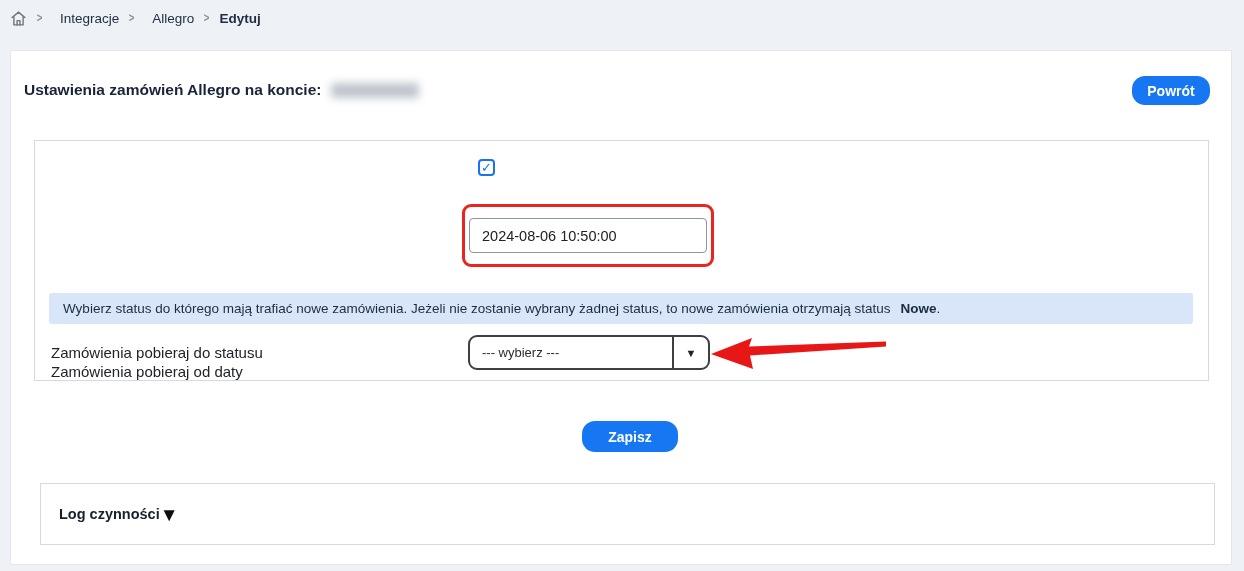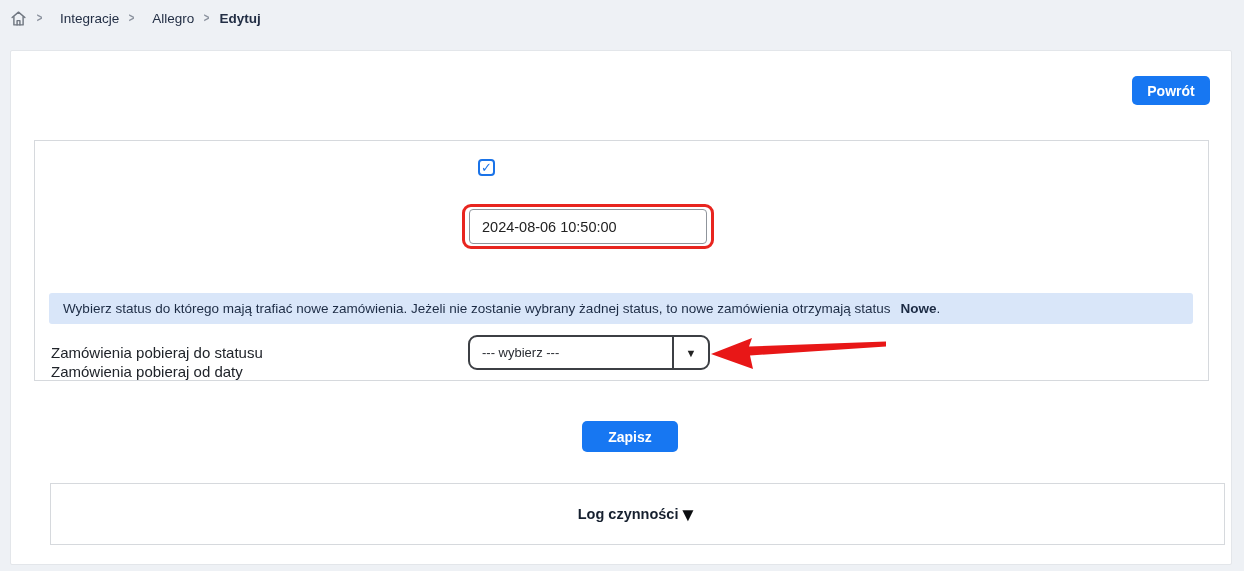--- a/index.html
+++ b/index.html
@@ -35,21 +35,21 @@
   .card-title {
     position:absolute; left:24px; top:81px;
     font-size:15.5px; font-weight:700; color:#19243a;
     display:flex; align-items:center; gap:10px;
   }
   .redacted {
     display:inline-block; width:88px; height:15px; border-radius:3px;
     background:#aab1ba; filter:blur(4px); opacity:.75;
   }
   .btn {
-    background:#1777f2; color:#ffffff; border:none; border-radius:5px;
+    background:#1777f2; color:#ffffff; border:none; border-radius:13px;
     font-family:inherit; font-size:14px; font-weight:700;
     cursor:pointer; display:flex; align-items:center; justify-content:center;
   }
   .btn-back { position:absolute; left:1132px; top:76px; width:78px; height:29px; }
   .btn-save { position:absolute; left:582px; top:421px; width:96px; height:31px; }
 
   
   .settings-box {
     position:absolute; left:34px; top:140px; width:1175px; height:241px;
     border:1px solid #d6d9dd; background:#fff;
@@ -61,21 +61,21 @@
 
   .checkbox {
     position:absolute; left:443px; top:18px; width:17px; height:17px;
     border:2px solid #1a73e8; border-radius:4px; background:#fff;
     display:flex; align-items:center; justify-content:center;
     cursor:pointer;
   }
   .checkbox .tick { color:#1a73e8; font-size:13px; font-weight:700; line-height:1; margin-top:-1px; }
 
   .red-ring {
-    position:absolute; left:427px; top:63px; width:252px; height:45px;
+    position:absolute; left:427px; top:63px; width:252px; height:63px;
     border:3px solid #e8251f; border-radius:9px;
     display:flex; align-items:center; justify-content:center;
     pointer-events:none;
   }
   .date-input {
     width:238px; height:35px;
     border:1px solid #8f959c; border-radius:4px;
     font-family:inherit; font-size:14.5px; color:#222;
     padding:0 12px; background:#fff; pointer-events:auto;
   }
@@ -101,23 +101,23 @@
   .select-arrow-box {
     width:36px; border-left:2px solid #3c3f44;
     display:flex; align-items:center; justify-content:center;
   }
   .select-arrow-box .tri { color:#232323; font-size:11px; }
 
   .annot-arrow { position:absolute; left:703px; top:329px; pointer-events:none; }
 
   
   .log-box {
-    position:absolute; left:50px; top:483px; width:1175px; height:62px;
+    position:absolute; left:40px; top:483px; width:1175px; height:62px;
     border:1px solid #d6d9dd; background:#fff;
-    display:flex; align-items:center; justify-content:center;
+    display:flex; align-items:center; justify-content:flex-start;
     padding:0 18px; cursor:pointer;
   }
   .log-title { font-size:14.5px; font-weight:700; color:#16202f; }
   .log-chevron { color:#0b0d10; font-size:19px; line-height:1; }
 </style>
 </head>
 <body>
 
 <div class="stage">
 
@@ -132,20 +132,24 @@
     <span class="crumb-sep">&gt;</span>
     <span class="crumb-link">Integracje</span>
     <span class="crumb-sep">&gt;</span>
     <span class="crumb-link crumb-allegro">Allegro</span>
     <span class="crumb-sep">&gt;</span>
     <span class="crumb-current">Edytuj</span>
   </nav>
 
   <section class="card"></section>
 
+  <div class="card-title">
+    <span>Ustawienia zamówień Allegro na koncie:</span>
+    <span class="redacted"></span>
+  </div>
 
   <button class="btn btn-back">Powrót</button>
 
   <div class="settings-box">
     <span class="row-label lbl-download">Pobieraj zamówienia</span>
     <span class="checkbox">
       <span class="tick">✓</span>
     </span>
 
     <span class="row-label lbl-date">Zamówienia pobieraj od daty</span>

